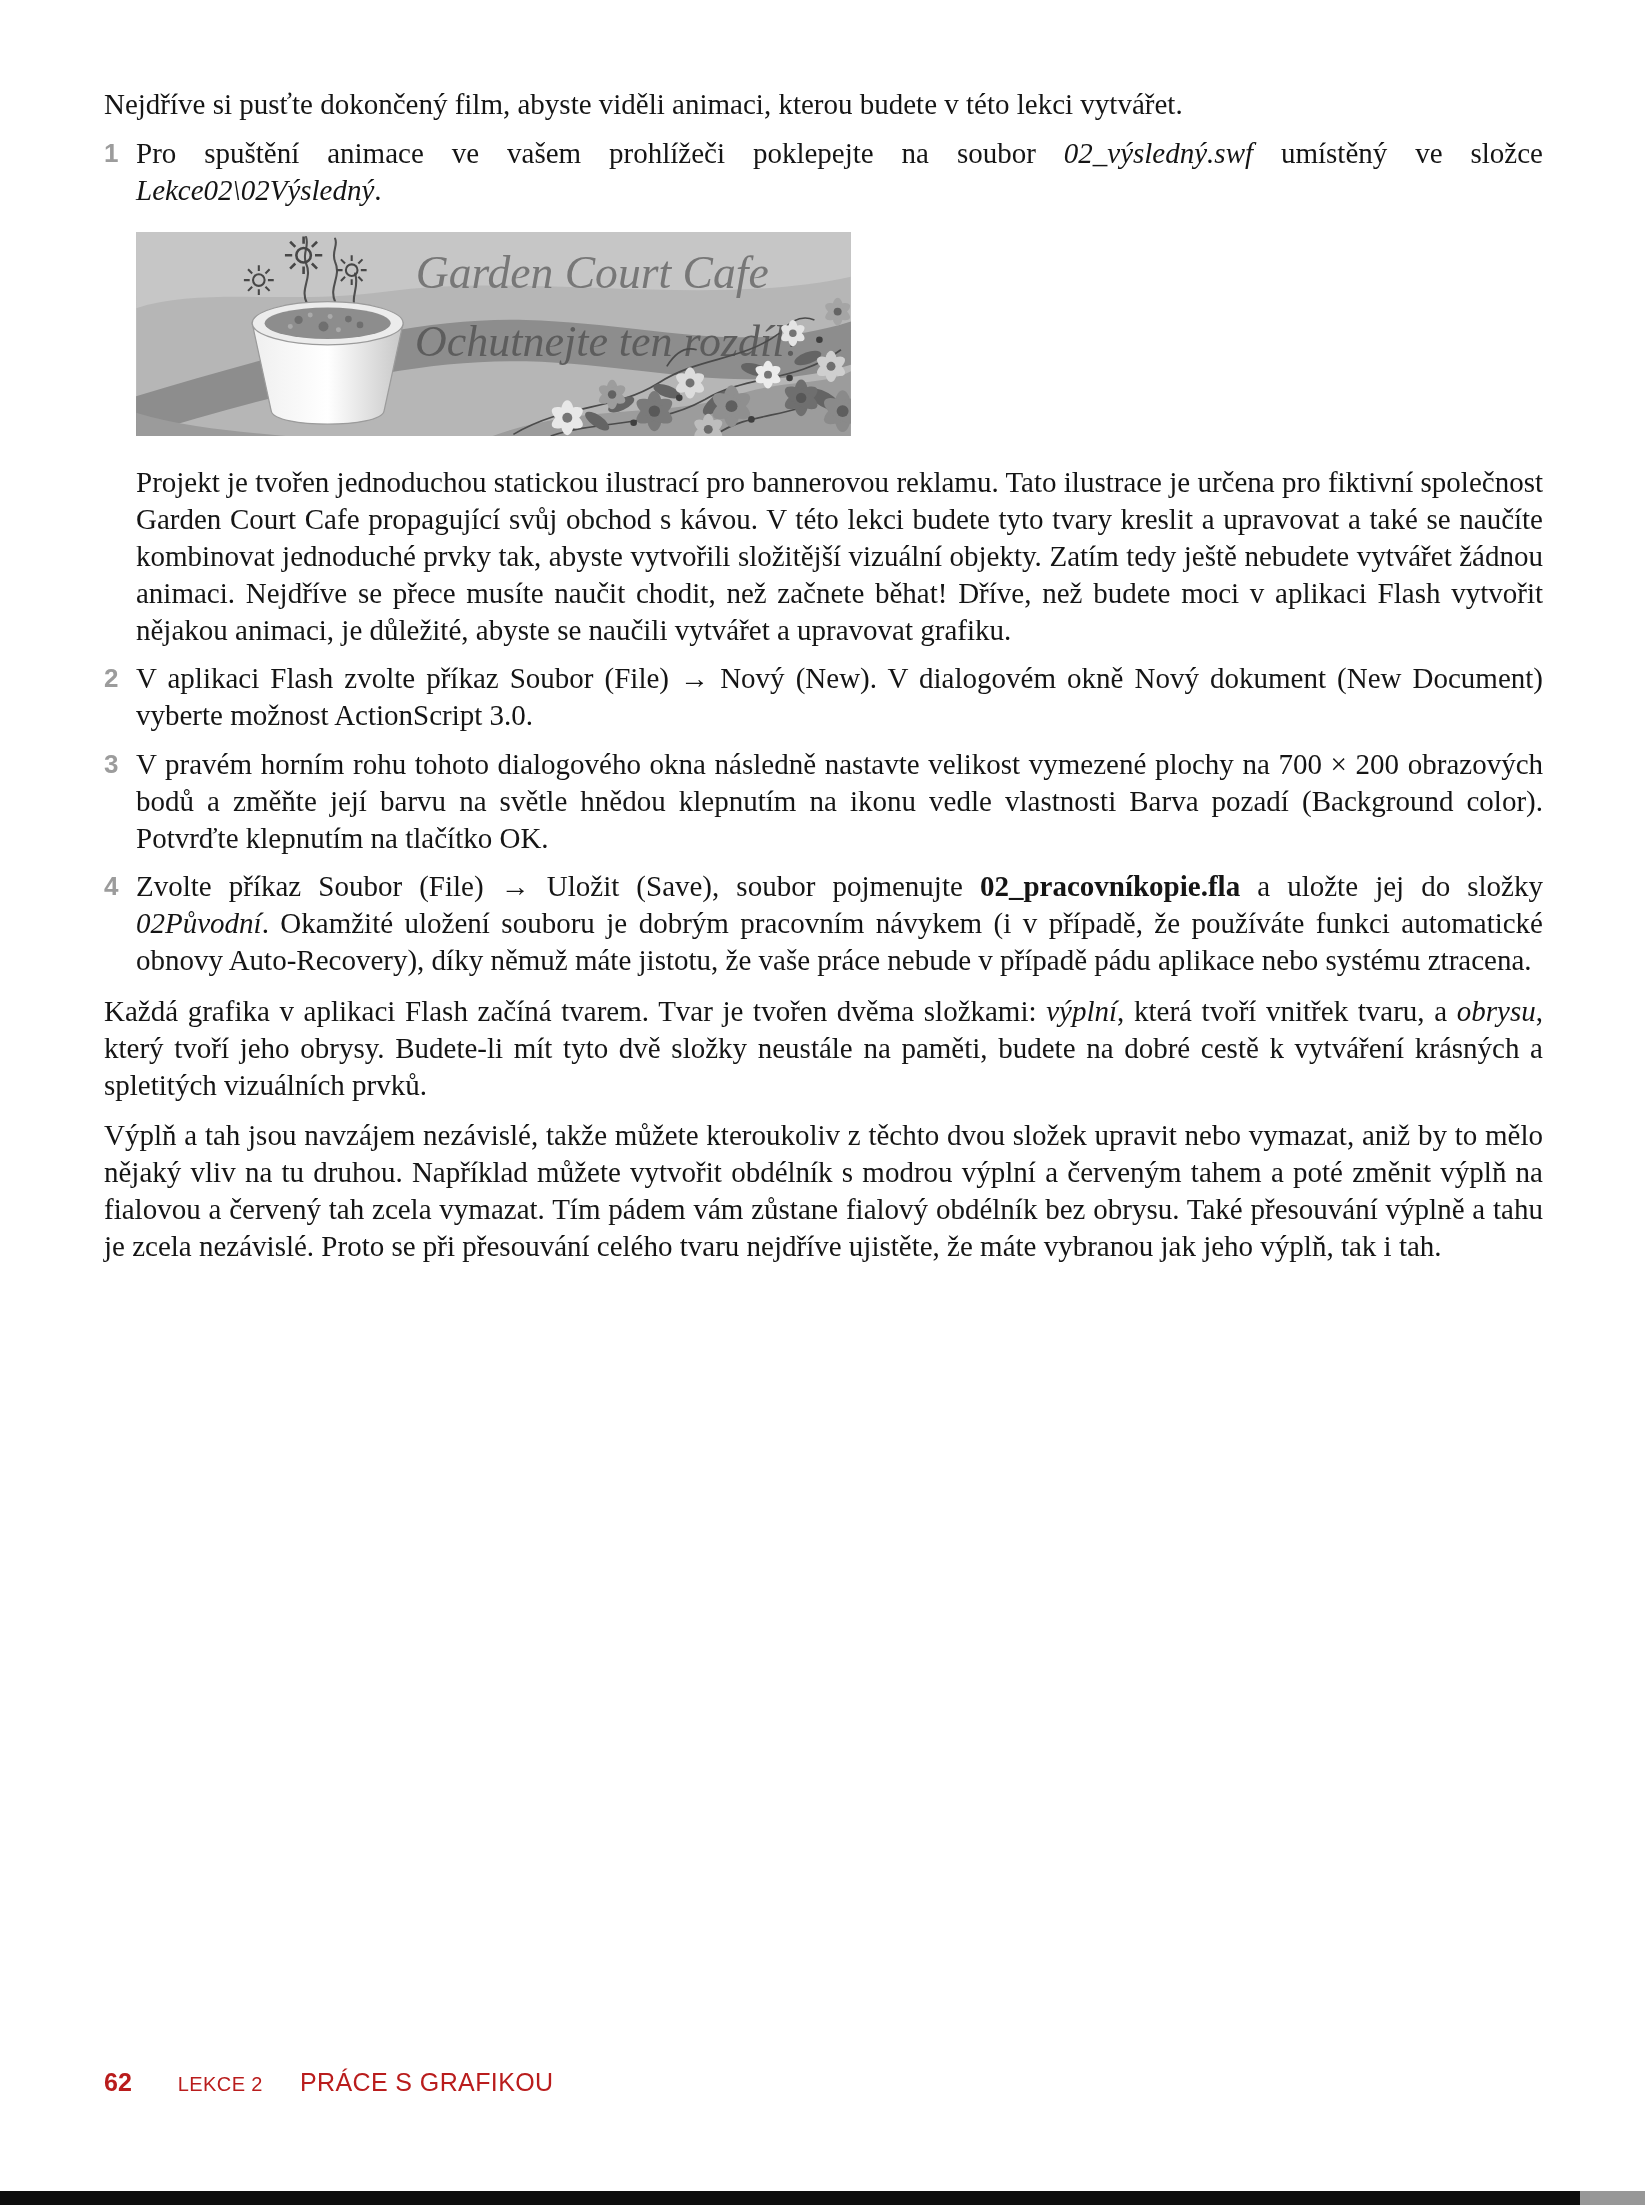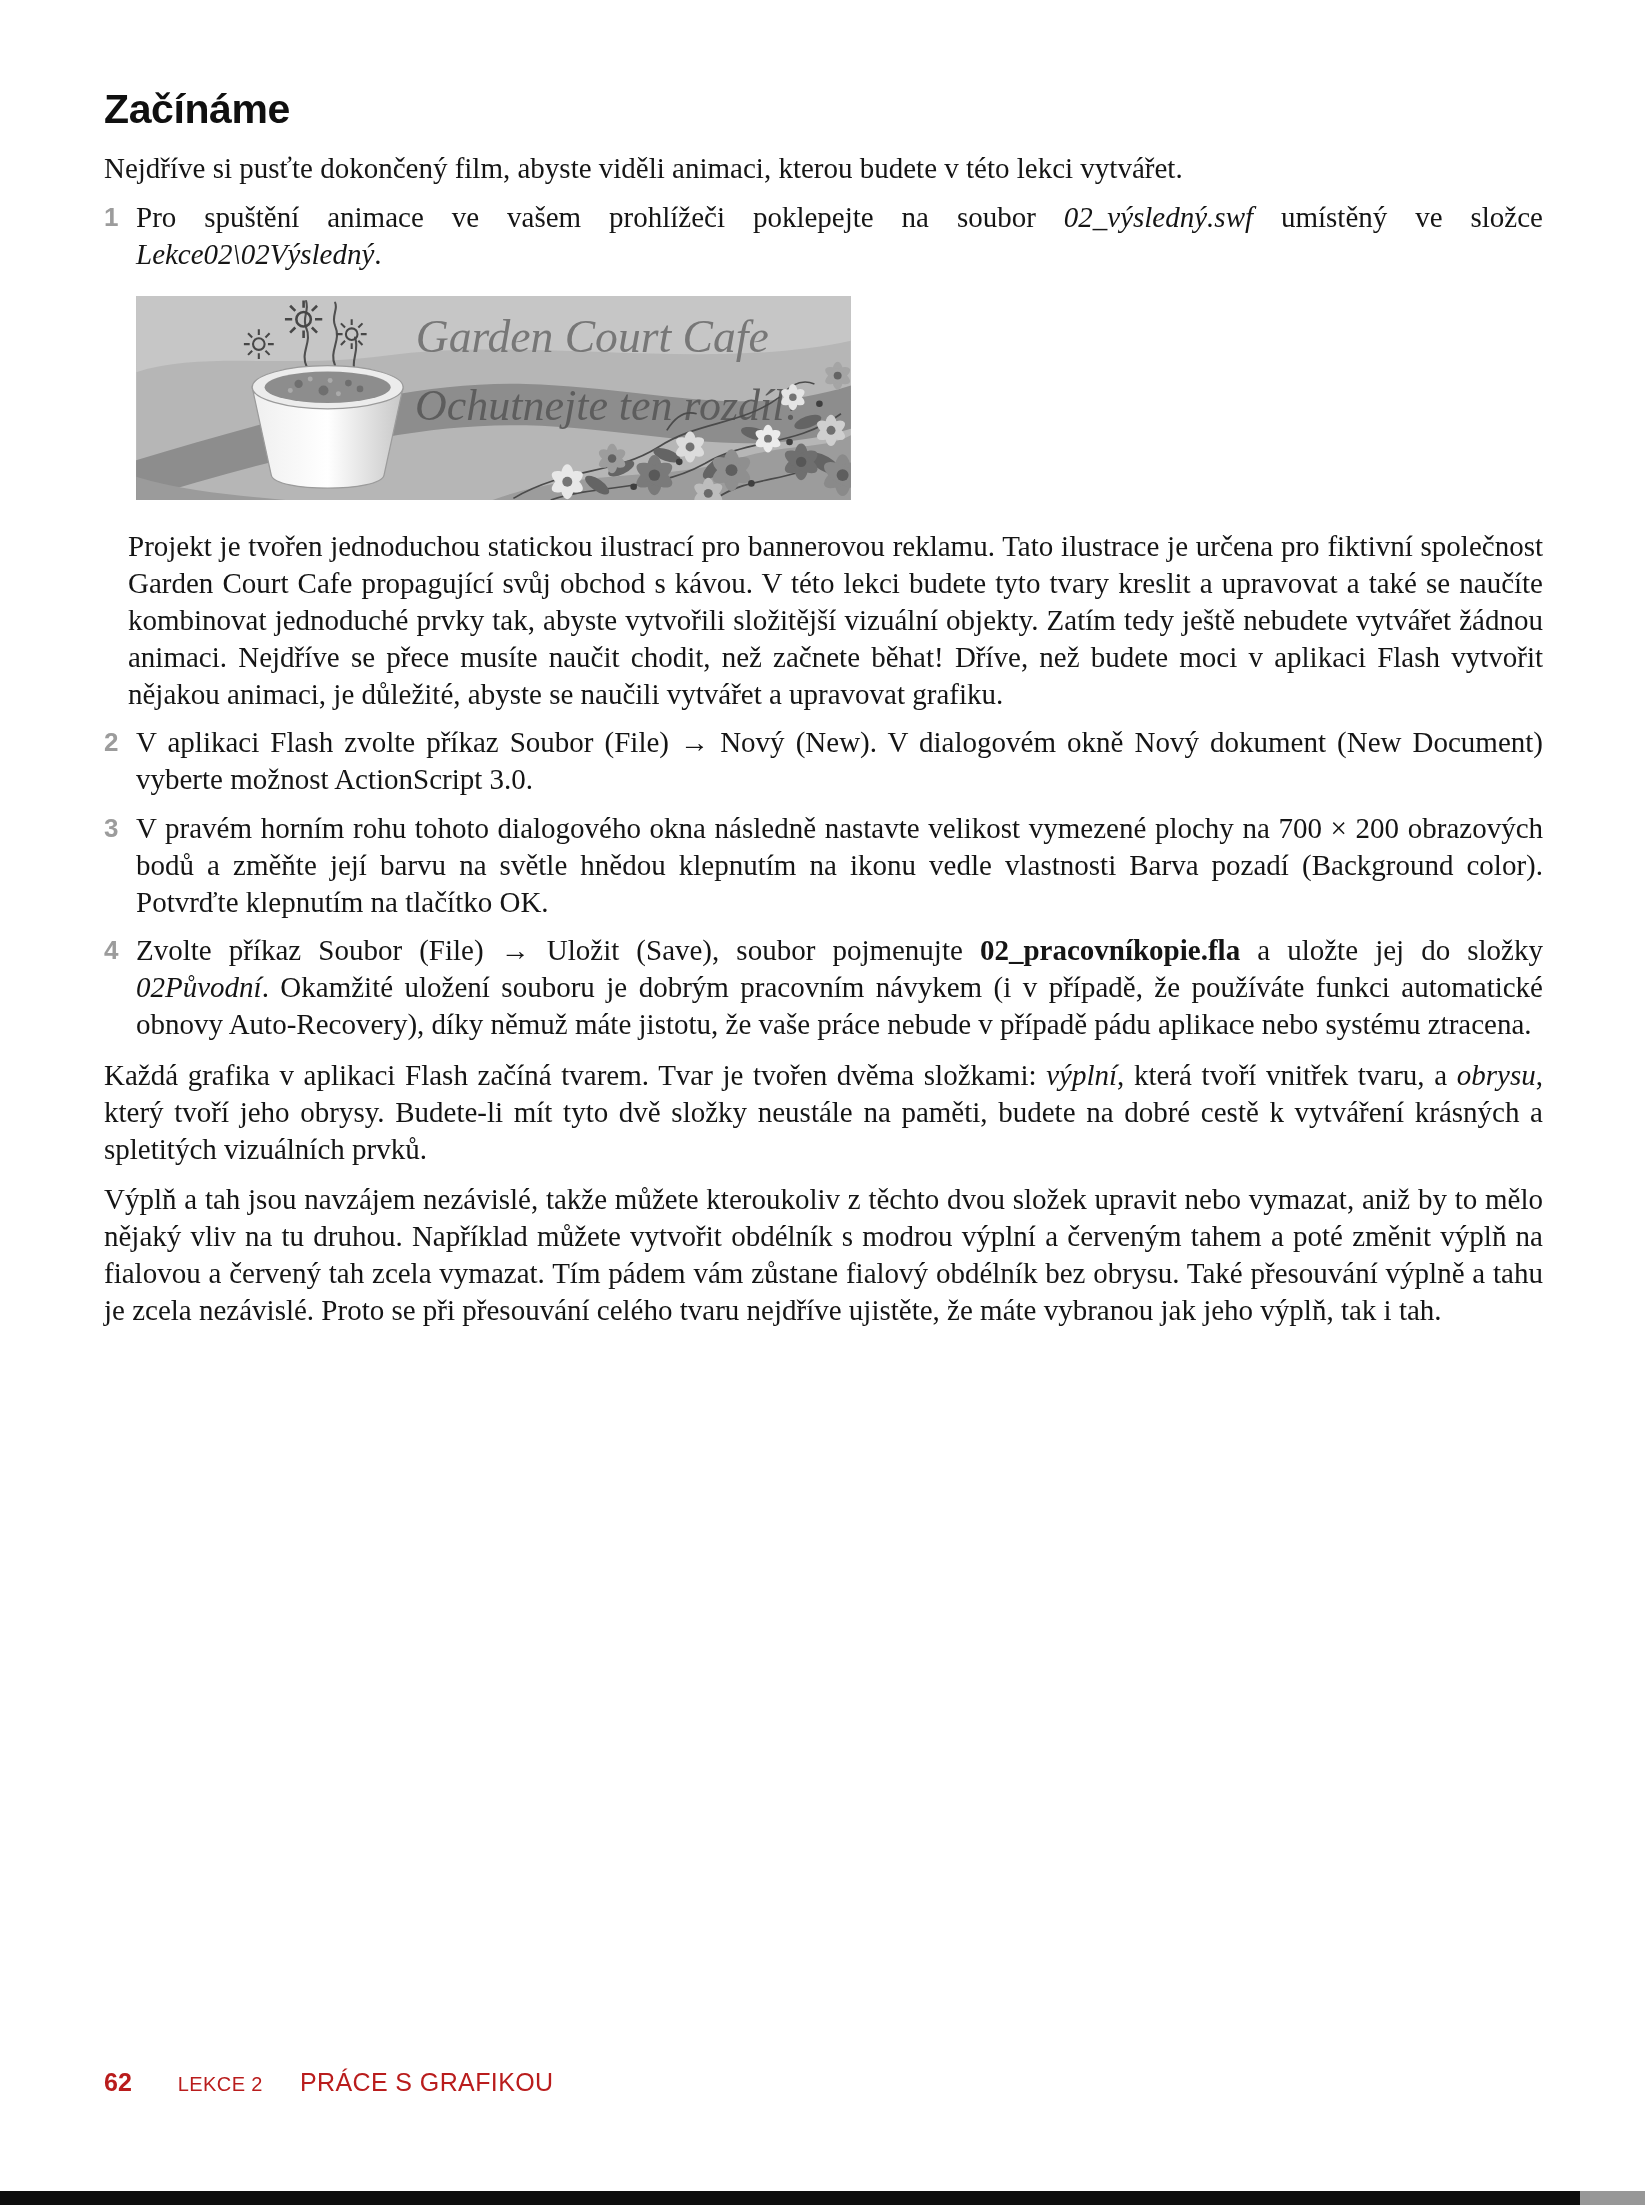--- a/index.html
+++ b/index.html
@@ -44,21 +44,21 @@
   .step-num {
     flex: 0 0 32px;
     font-family: "Liberation Sans", sans-serif;
     font-weight: bold;
     font-size: 26px;
     line-height: 37px;
     color: #9c9c9c;
   }
   .step-body { flex: 1; }
 
-  .indented { margin-left: 24px; }
+  .indented { margin-left: 32px; }
 
   .banner {
     margin: 23px 0 28px 32px;
     width: 715px;
     height: 204px;
     line-height: 0;
   }
 
   .rt-i { font-style: italic; }
   .rt-b { font-weight: bold; }
@@ -88,21 +88,20 @@
     width: 65px; height: 14px;
     background: #979797;
   }
 </style>
 </head>
 <body>
 
 <div class="page">
   <main class="content">
 
-    <h1 class="heading h1">Začínáme</h1>
 
     <p class="body-text intro"><span>Nejdříve si pusťte dokončený film, abyste viděli animaci, kterou budete v této lekci vytvářet.</span></p>
 
     <div class="step">
       <span class="step-num">1</span>
       <p class="body-text step-body"><span>Pro spuštění animace ve vašem prohlížeči poklepejte na soubor </span><span class="rt-i">02_výsledný.swf</span><span> umístěný ve složce </span><span class="rt-i">Lekce02\02Výsledný</span><span>.</span></p>
     </div>
 
     <figure class="banner">
       <svg viewBox="0 0 862 246" width="715" height="204" xmlns="http://www.w3.org/2000/svg" role="img">

